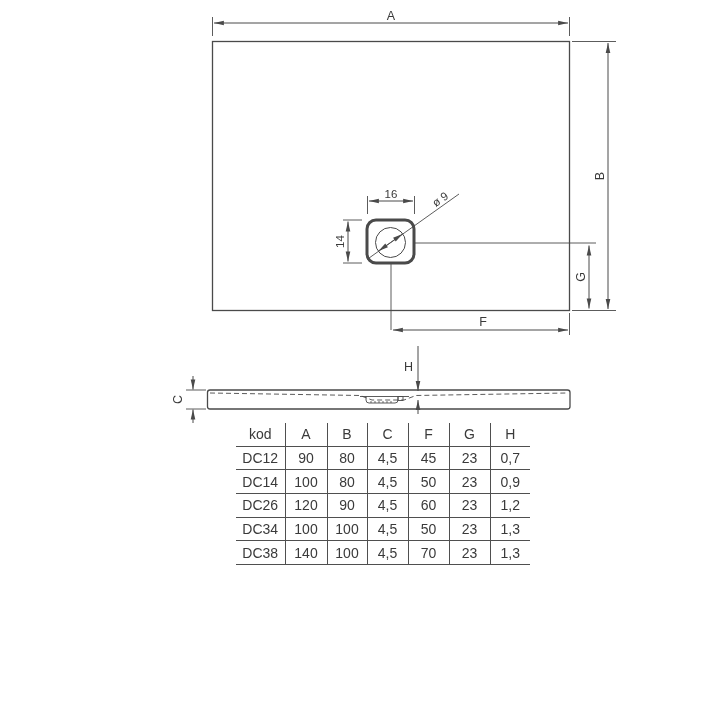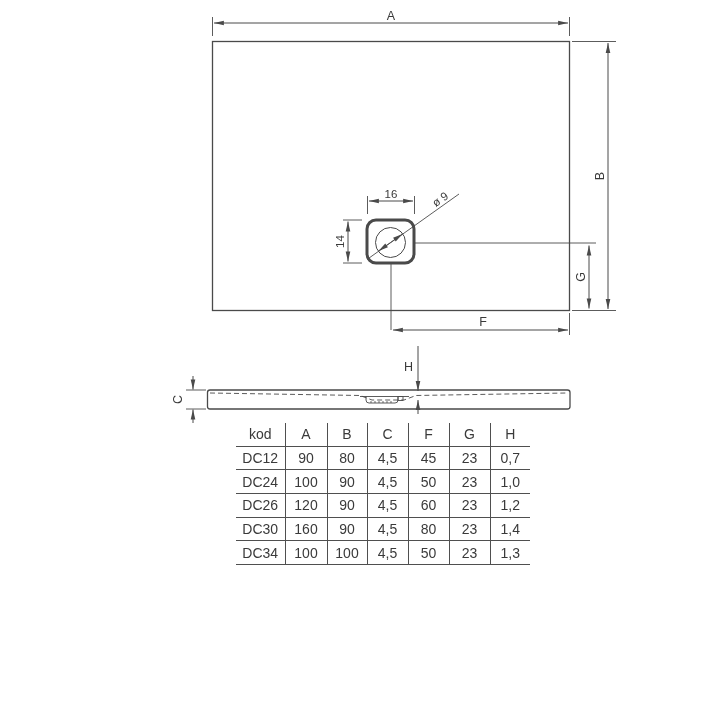--- a/index.html
+++ b/index.html
@@ -138,51 +138,51 @@
         <tr>
           <td>DC12</td>
           <td>90</td>
           <td>80</td>
           <td>4,5</td>
           <td>45</td>
           <td>23</td>
           <td>0,7</td>
         </tr>
         <tr>
-          <td>DC24</td>
+          <td>DC14</td>
           <td>100</td>
-          <td>90</td>
+          <td>80</td>
           <td>4,5</td>
           <td>50</td>
           <td>23</td>
-          <td>1,0</td>
+          <td>0,9</td>
         </tr>
         <tr>
           <td>DC26</td>
           <td>120</td>
           <td>90</td>
           <td>4,5</td>
           <td>60</td>
           <td>23</td>
           <td>1,2</td>
         </tr>
         <tr>
-          <td>DC30</td>
-          <td>160</td>
-          <td>90</td>
-          <td>4,5</td>
-          <td>80</td>
-          <td>23</td>
-          <td>1,4</td>
-        </tr>
-        <tr>
           <td>DC34</td>
           <td>100</td>
           <td>100</td>
           <td>4,5</td>
           <td>50</td>
+          <td>23</td>
+          <td>1,3</td>
+        </tr>
+        <tr>
+          <td>DC38</td>
+          <td>140</td>
+          <td>100</td>
+          <td>4,5</td>
+          <td>70</td>
           <td>23</td>
           <td>1,3</td>
         </tr>
       </tbody>
   </table>
 
 </div>
 
 </body></html>

